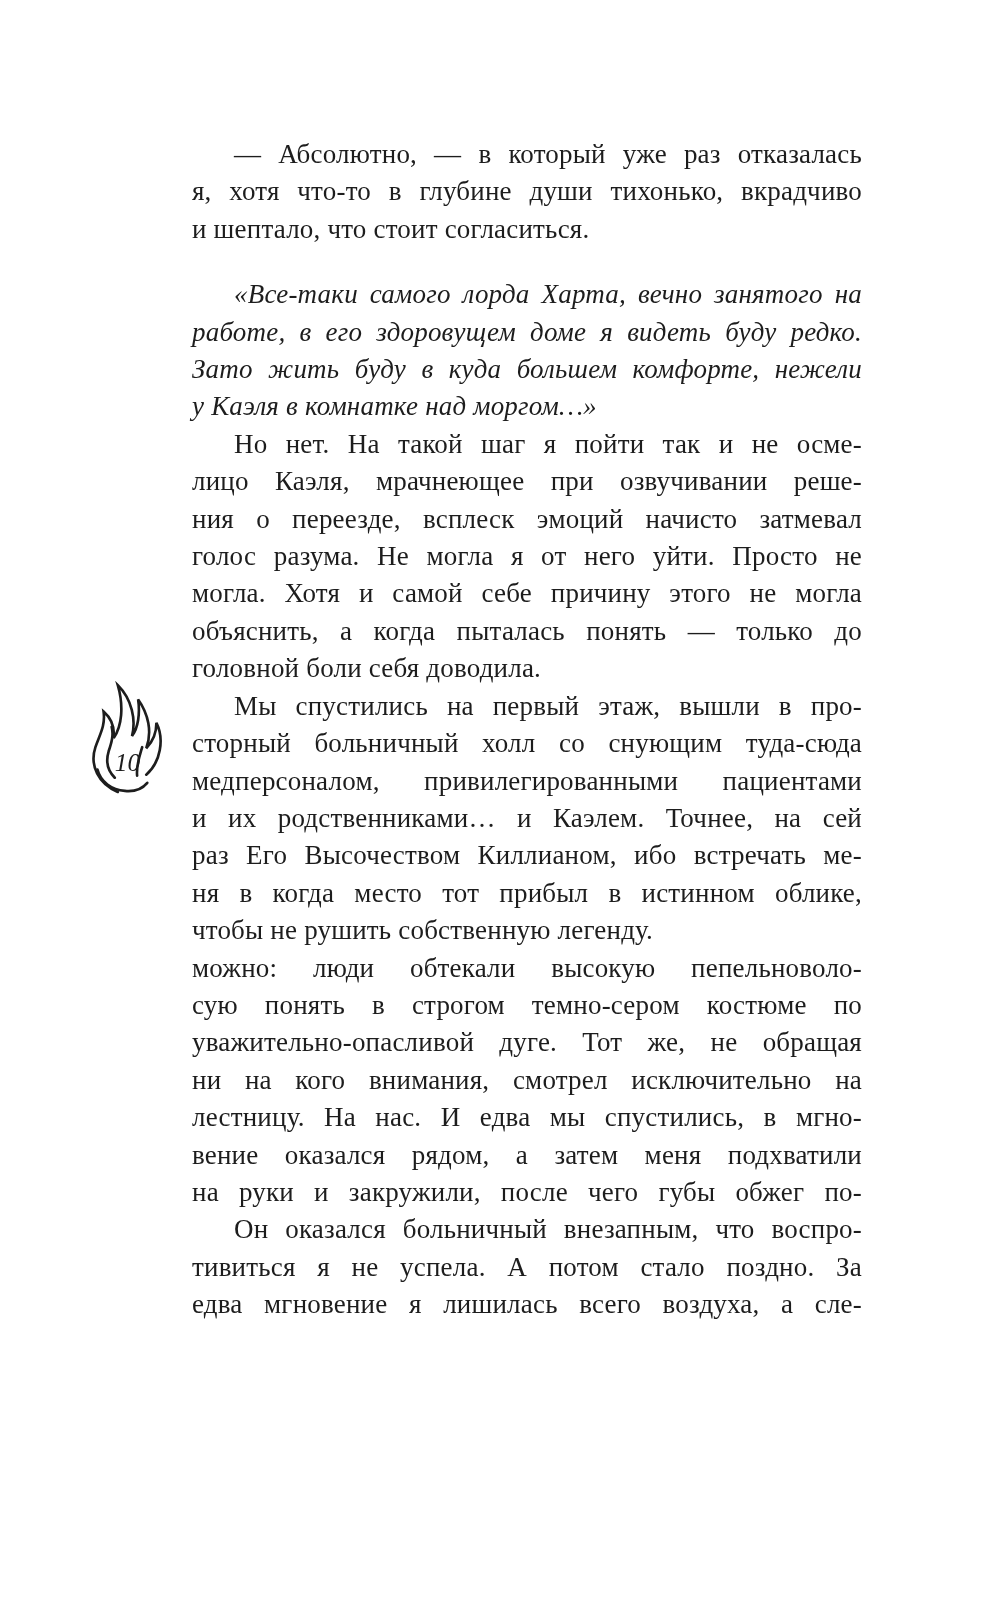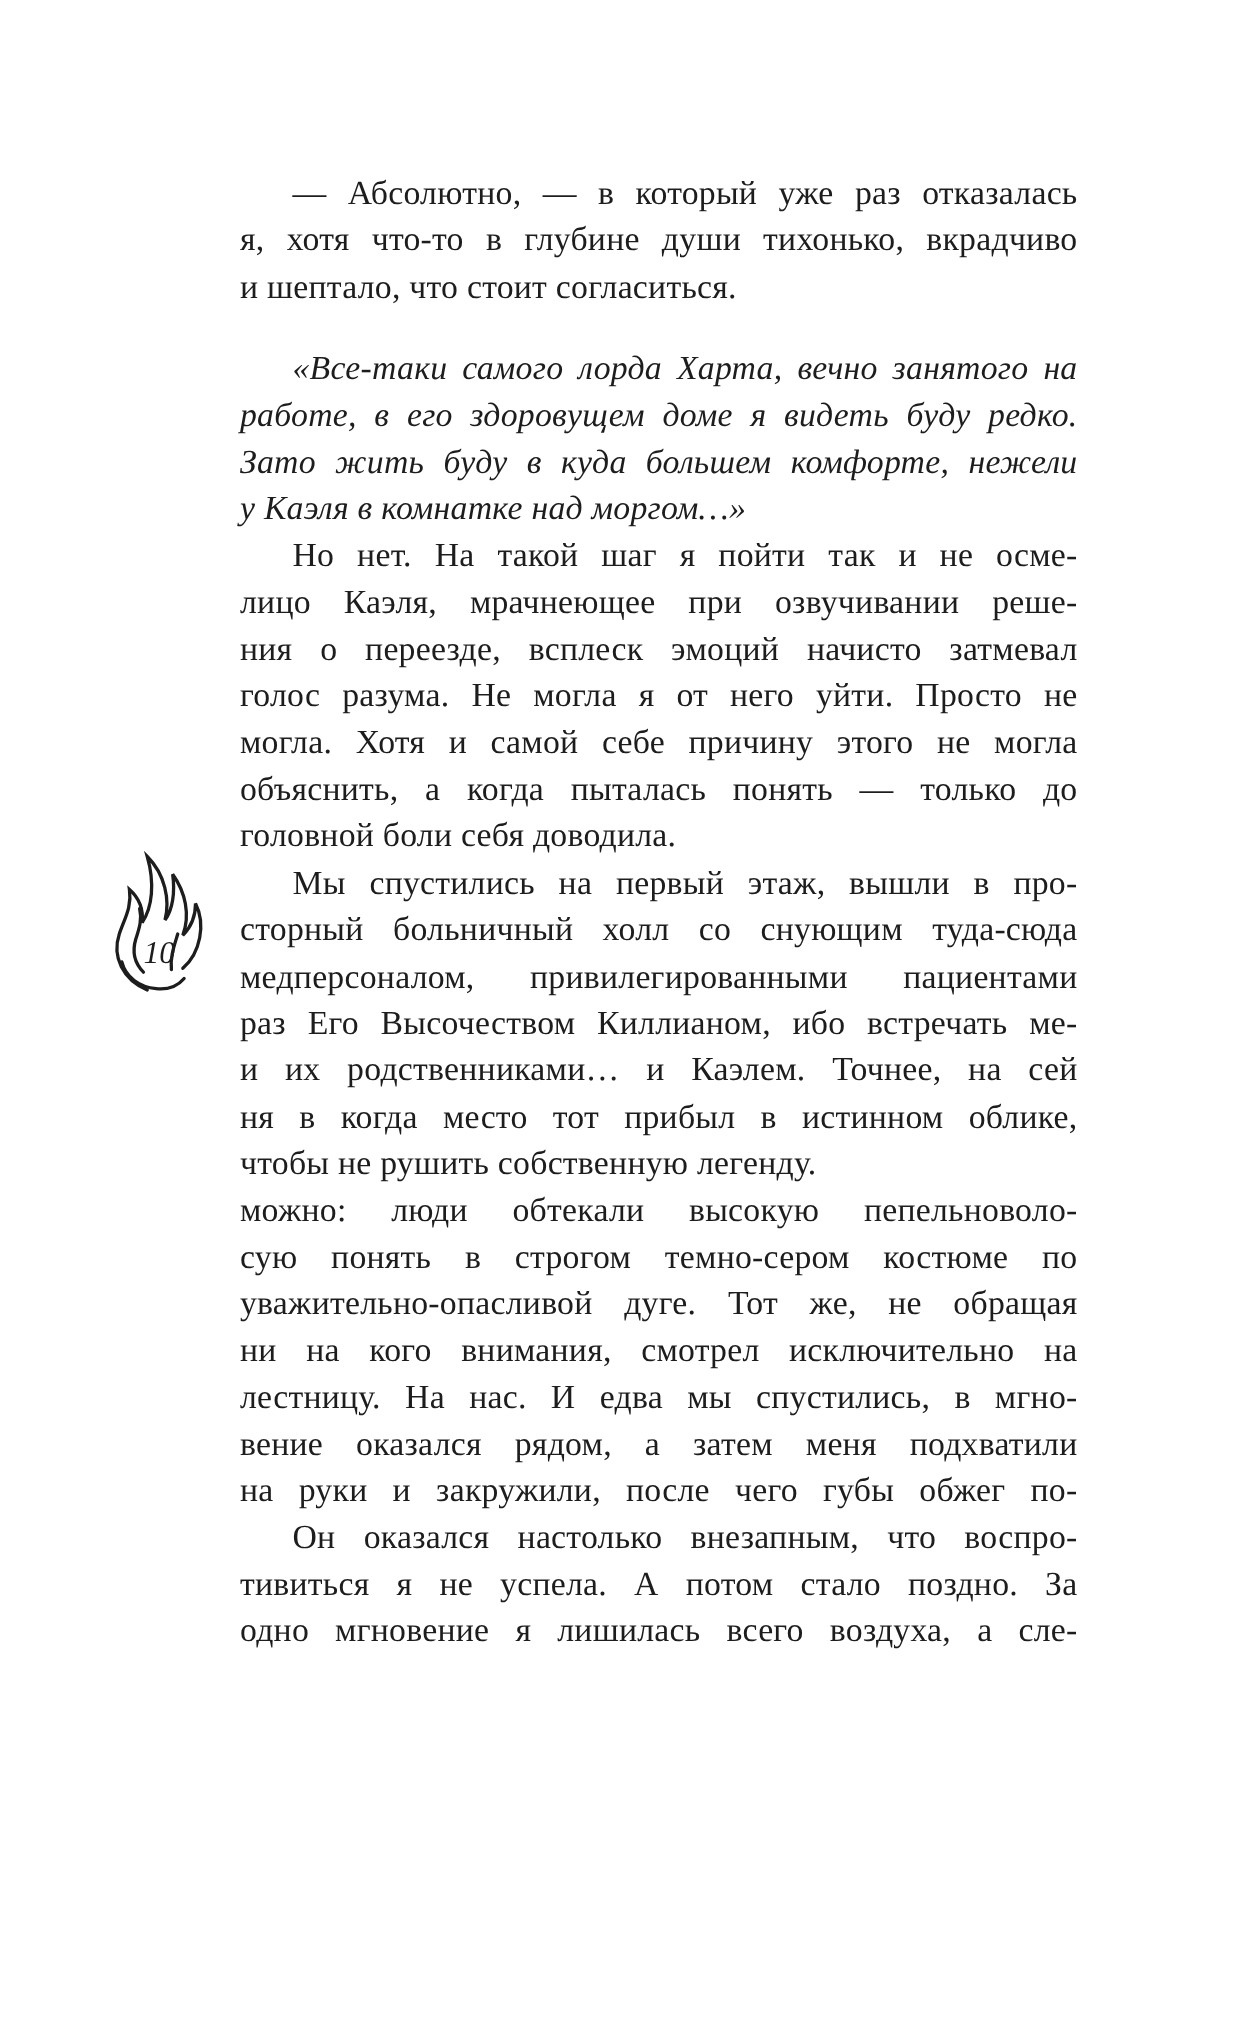--- a/index.html
+++ b/index.html
@@ -100,34 +100,34 @@
         <div class="line">ния о переезде, всплеск эмоций начисто затмевал</div>
         <div class="line">голос разума. Не могла я от него уйти. Просто не</div>
         <div class="line">могла. Хотя и самой себе причину этого не могла</div>
         <div class="line">объяснить, а когда пыталась понять — только до</div>
         <div class="line last">головной боли себя доводила.</div>
       </div>
       <div class="paragraph">
         <div class="line first">Мы спустились на первый этаж, вышли в про-</div>
         <div class="line">сторный больничный холл со снующим туда-сюда</div>
         <div class="line">медперсоналом, привилегированными пациентами</div>
+        <div class="line">и их родственниками… и Каэлем. Точнее, на сей</div>
         <div class="line">раз Его Высочеством Киллианом, ибо встречать ме-</div>
-        <div class="line">и их родственниками… и Каэлем. Точнее, на сей</div>
         <div class="line">ня в когда место тот прибыл в истинном облике,</div>
         <div class="line last">чтобы не рушить собственную легенду.</div>
       </div>
       <div class="paragraph">
         <div class="line">можно: люди обтекали высокую пепельноволо-</div>
         <div class="line">сую понять в строгом темно-сером костюме по</div>
         <div class="line">уважительно-опасливой дуге. Тот же, не обращая</div>
         <div class="line">ни на кого внимания, смотрел исключительно на</div>
         <div class="line">лестницу. На нас. И едва мы спустились, в мгно-</div>
         <div class="line">вение оказался рядом, а затем меня подхватили</div>
         <div class="line">на руки и закружили, после чего губы обжег по-</div>
       </div>
       <div class="paragraph">
-        <div class="line first">Он оказался настолько внезапным, что воспро-</div>
+        <div class="line first">Он оказался больничный внезапным, что воспро-</div>
         <div class="line">тивиться я не успела. А потом стало поздно. За</div>
-        <div class="line">одно мгновение я лишилась всего воздуха, а сле-</div>
+        <div class="line">едва мгновение я лишилась всего воздуха, а сле-</div>
       </div>
     </div>
 
 </div>
 
 </body></html>

